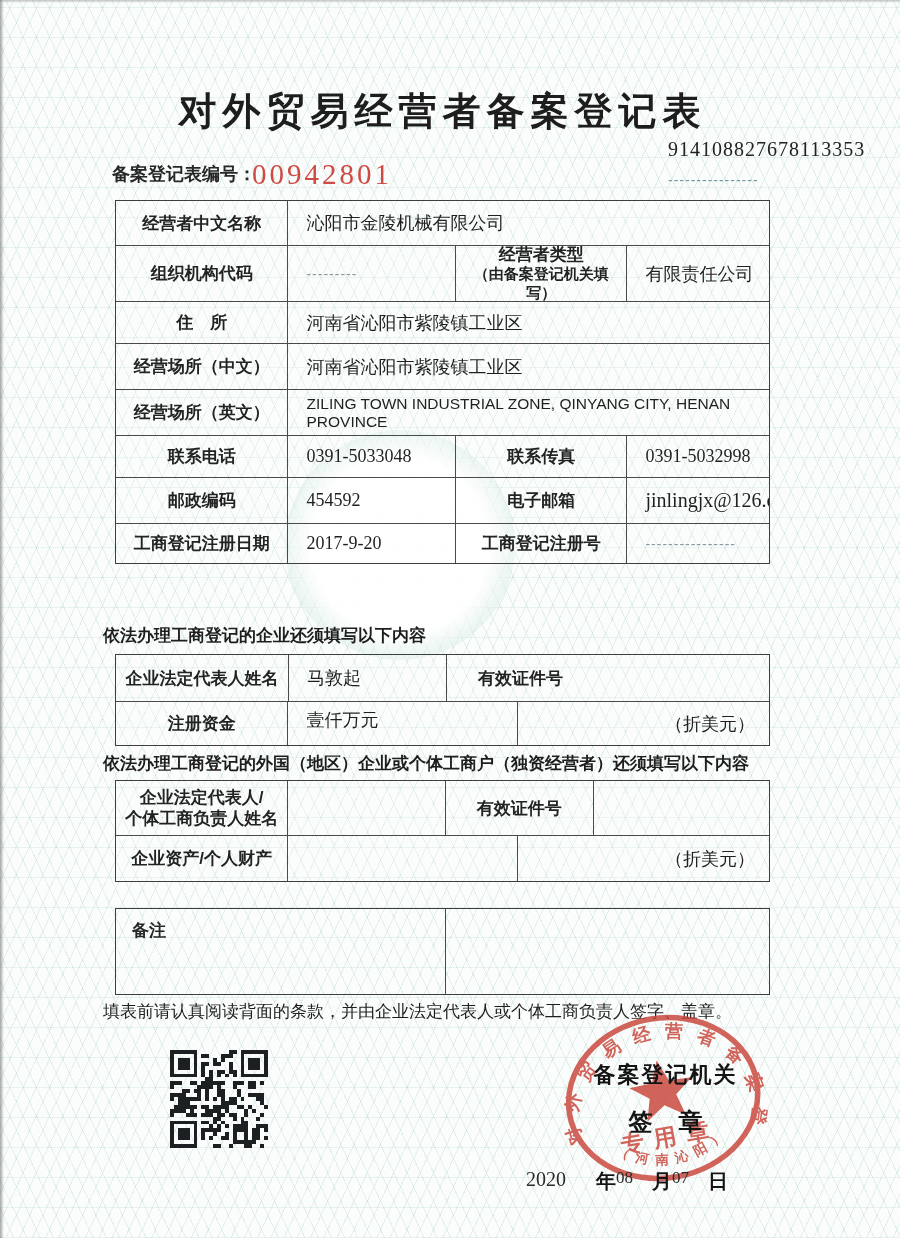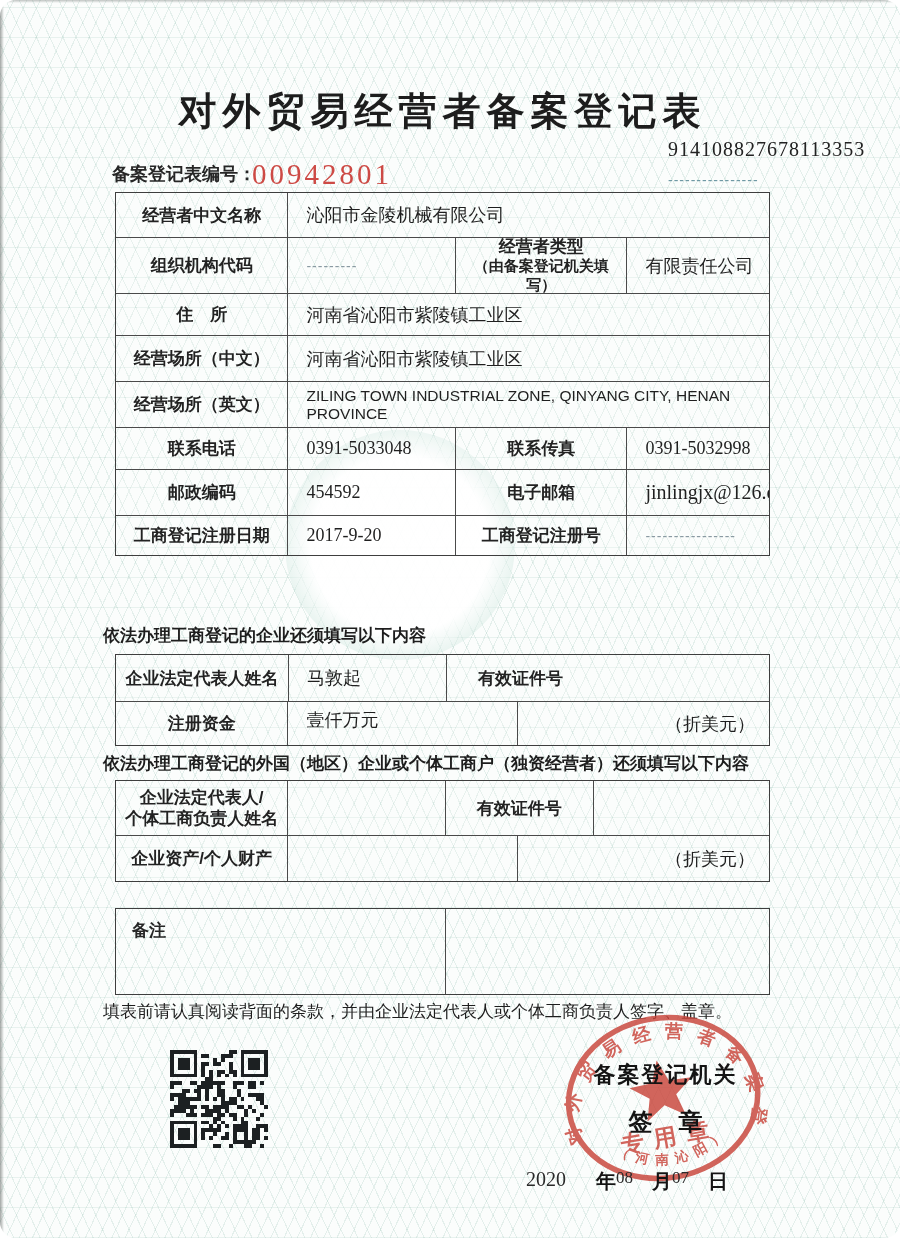--- a/index.html
+++ b/index.html
@@ -6,21 +6,20 @@
   html,body { width:900px; height:1238px; }
   body { font-family:"Liberation Sans", sans-serif; color:#262626; }
 
   .paper {
     position:relative; width:900px; height:1238px; overflow:hidden;
     background-color:#fbfdfc;
     background-image:
       repeating-linear-gradient(115deg, rgba(124,178,162,.18) 0 1px, transparent 1px 12px),
       repeating-linear-gradient(65deg,  rgba(124,178,162,.18) 0 1px, transparent 1px 12px),
       repeating-linear-gradient(0deg,   rgba(124,178,162,.15) 0 1px, transparent 1px 30px);
-    border-radius: 16px;
   }
   .scan-edge-left { position:absolute; left:0; top:0; width:4px; height:100%;
     background:linear-gradient(90deg, rgba(90,95,92,.55), rgba(90,95,92,0)); }
   .scan-edge-top { position:absolute; left:0; top:0; width:100%; height:3px;
     background:linear-gradient(180deg, rgba(120,125,122,.45), rgba(120,125,122,0)); }
   .watermark {
     position:absolute; left:285px; top:430px; width:230px; height:230px; border-radius:50%;
     background:radial-gradient(circle, rgba(255,255,255,.95) 55%, rgba(196,226,216,.35) 72%, rgba(255,255,255,0) 78%);
   }
 
@@ -86,21 +85,21 @@
   <div class="watermark"></div>
 
   <div class="title">对外贸易经营者备案登记表</div>
 
   <div class="regline-label">备案登记表编号：</div>
   <div class="regline-no">00942801</div>
 
   <div class="credit-value">914108827678113353</div>
   <div class="ie-dashes">----------------</div>
 
-  <div class="tbl" style="top:192px">
+  <div class="tbl" style="top:200px">
     <div class="tr" style="height:44px">
       <div class="td lab w172">经营者中文名称</div>
       <div class="td val w483">沁阳市金陵机械有限公司</div>
     </div>
     <div class="tr" style="height:56px">
       <div class="td lab w172">组织机构代码</div>
       <div class="td val dash w168">---------</div>
       <div class="td lab w172">
         <div class="two"><span>经营者类型</span><span class="sm">（由备案登记机关填写）</span></div>
       </div>

